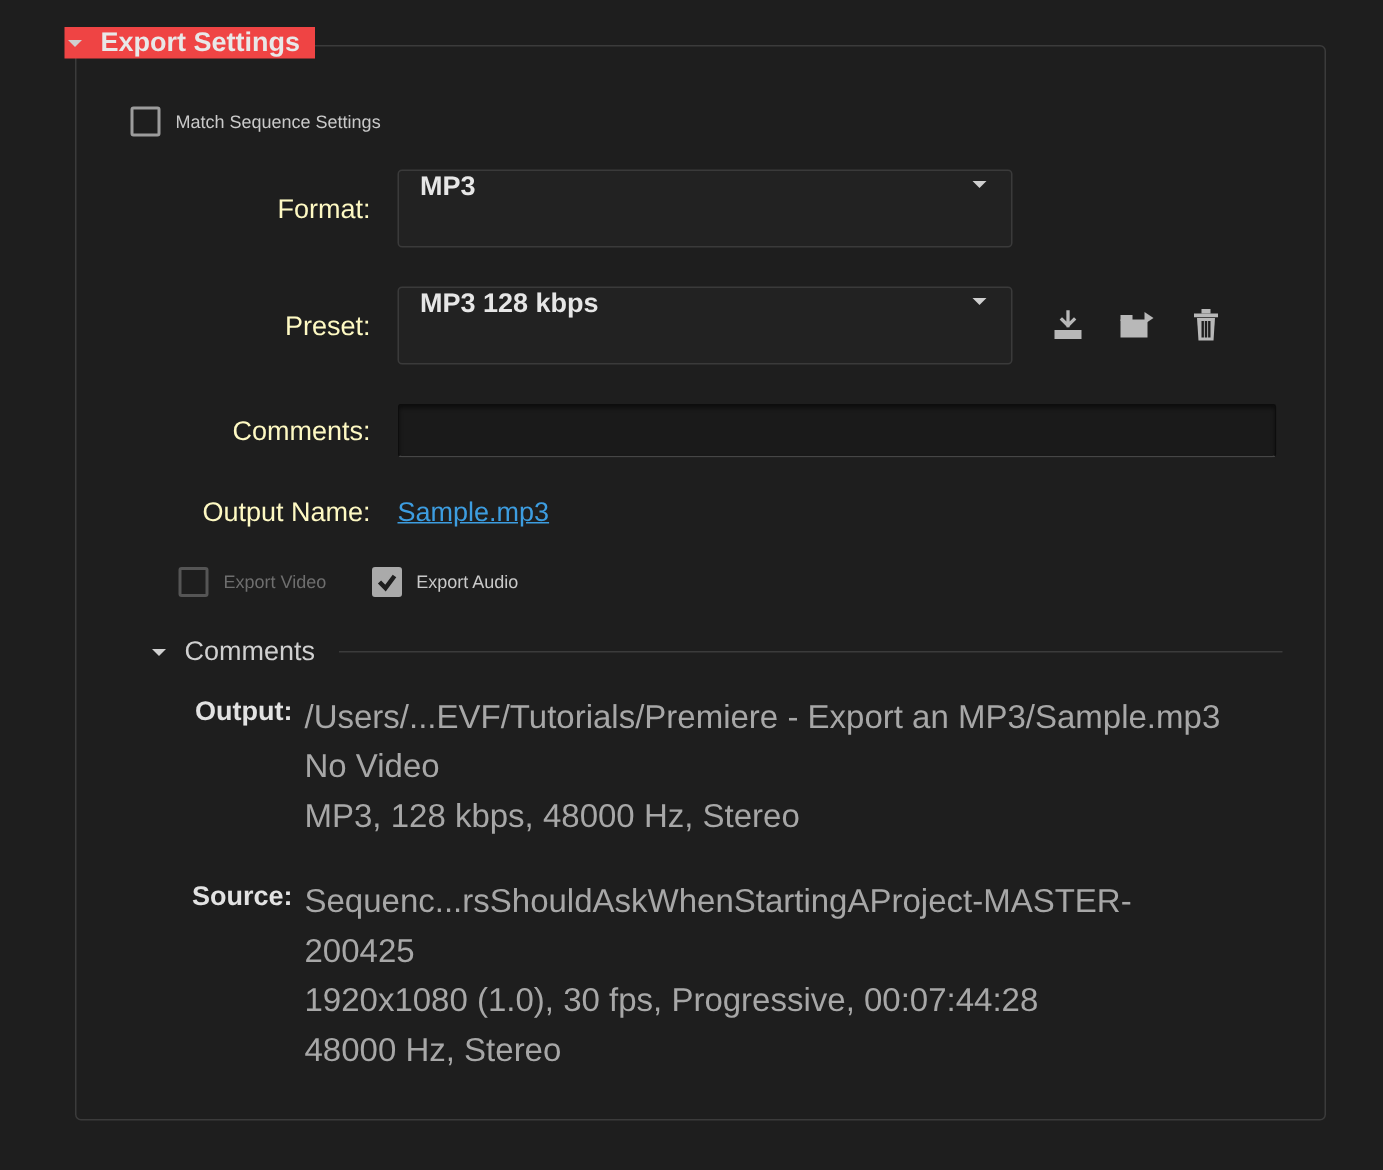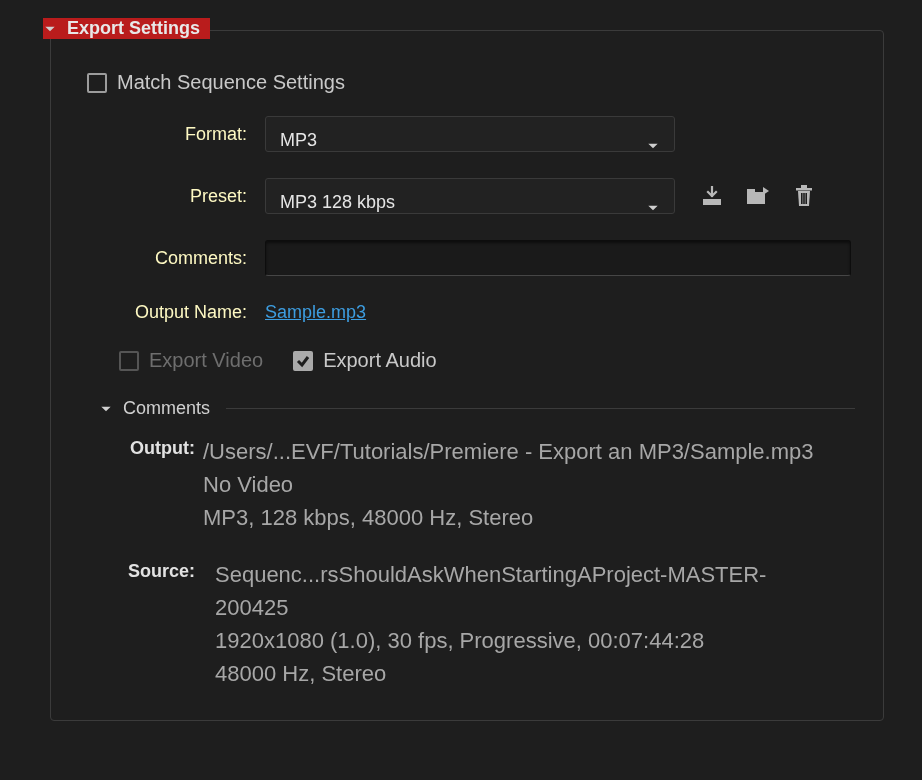--- a/index.html
+++ b/index.html
@@ -72,52 +72,53 @@
     stroke: #1e1e1e;
     stroke-width: 3;
     fill: none;
   }
   .checkbox.disabled {
     border-color: #555;
     cursor: default;
   }
   .checkbox-label {
     color: #c9c9c9;
-    font-size: 20px;
+    font-size: 12px;
   }
   .checkbox-label.disabled {
     color: #6e6e6e;
   }
 
   .form-row {
     display: flex;
     align-items: center;
     margin-bottom: 26px;
   }
   .form-label {
     width: 186px;
     text-align: right;
     padding-right: 18px;
     color: #fef9c3;
     font-size: 18px;
   }
   .select {
     flex: 1;
     max-width: 410px;
-    height: 36px;
+    height: 52px;
     background: #222222;
     border: 1px solid #3a3a3a;
     border-radius: 3px;
     display: flex;
-    align-items: flex-end;
+    align-items: flex-start;
     justify-content: space-between;
     padding: 0 14px;
     cursor: pointer;
     color: #e6e6e6;
     font-size: 18px;
+    font-weight: bold;
   }
   .select .chevron {
     width: 14px;
     height: 14px;
   }
   .select .chevron svg {
     width: 14px;
     height: 14px;
     fill: #cfcfcf;
   }
@@ -193,21 +194,20 @@
   .summary-body {
     margin-left: 18px;
   }
   .summary-row {
     display: flex;
     margin-bottom: 24px;
     line-height: 1.5;
   }
   .summary-row:last-child {
     margin-bottom: 0;
-    gap: 12px;
   }
   .summary-label {
     width: 86px;
     text-align: right;
     padding-right: 8px;
     color: #e2e2e2;
     font-weight: 600;
     font-size: 18px;
     flex-shrink: 0;
   }
@@ -224,21 +224,21 @@
   .group {
     position: relative;
     border: 1px solid #3b3b3b;
     border-radius: 4px;
     padding: 28px 28px 30px 28px;
   }
   .group-legend {
     position: absolute;
     top: -13px;
     left: -8px;
-    background: #b91c1c;
+    background: #ef4444;
     padding: 0 10px 0 0;
     display: flex;
     align-items: center;
     gap: 10px;
   }
 </style>
 </head>
 <body>
 
 <div class="panel">

